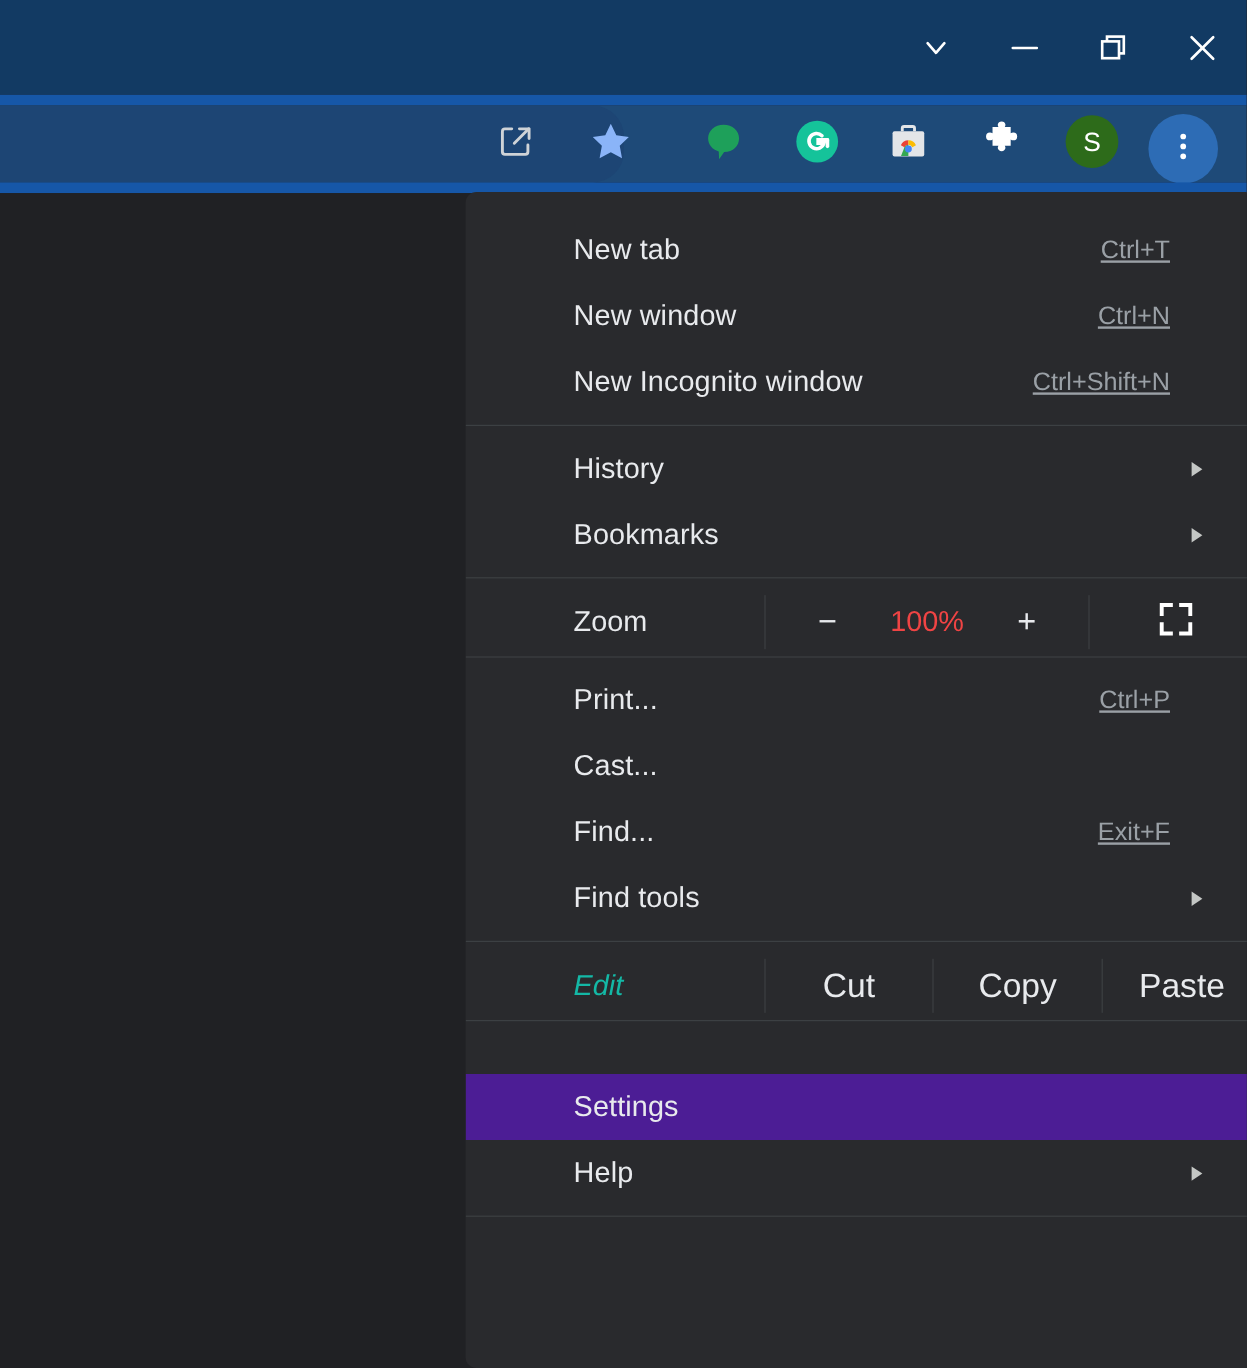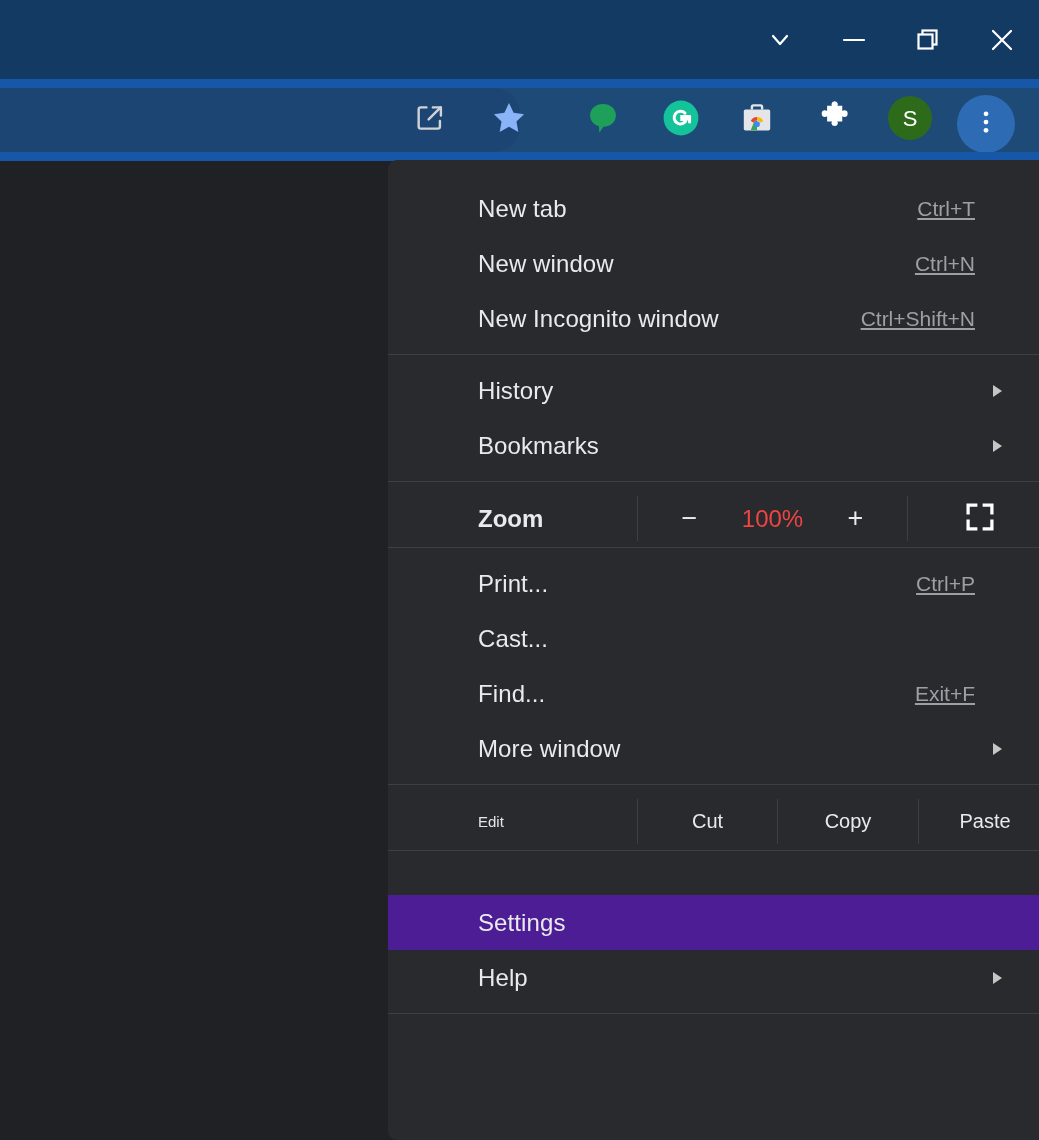--- a/index.html
+++ b/index.html
@@ -162,21 +162,20 @@
     display: flex;
     align-items: stretch;
     height: 57px;
   }
   .rg-label {
     width: 249px;
     display: flex; align-items: center;
     padding-left: 90px;
     font-size: 24px;
     color: #e8eaed;
-    font-weight: bold;
   }
   .rg-sep {
     width: 1px;
     background: #3c4043;
     margin: 6px 0;
   }
   .rg-zoomctl {
     flex: 0 0 269px;
     display: flex; align-items: center; justify-content: center;
     gap: 0px;
@@ -200,26 +199,27 @@
     display: flex; align-items: center; justify-content: center;
     cursor: default;
   }
 
   
   .editrow { display: flex; align-items: stretch; height: 57px; }
   .er-edit {
     width: 249px;
     display: flex; align-items: center;
     padding-left: 90px;
-    font-size: 15px;
-    color: #e5e5e5;
+    font-size: 24px;
+    color: #14b8a6;
+    font-style: italic;
   }
   .er-cell {
     display: flex; align-items: center; justify-content: center;
-    font-size: 20px;
+    font-size: 28px;
     color: #e8eaed;
     cursor: default;
     text-align: right;
   }
   .er-cut   { width: 139px; }
   .er-copy  { width: 140px; }
   .er-paste { flex: 1; }
 </style>
 </head>
 <body>
@@ -416,21 +416,21 @@
     </div>
     <div class="mi">
       <span class="mi-label">Cast...</span>
       <span class="mi-accel"></span>
     </div>
     <div class="mi">
       <span class="mi-label">Find...</span>
       <span class="mi-accel">Exit+F</span>
     </div>
     <div class="mi">
-      <span class="mi-label">More window</span>
+      <span class="mi-label">Find tools</span>
       <span class="mi-arrow"></span>
     </div>
 
     <div class="divider"></div>
 
     <div class="editrow">
       <div class="er-edit">Edit</div>
       <div class="rg-sep"></div>
       <div class="er-cell er-cut">Cut</div>
       <div class="rg-sep"></div>

